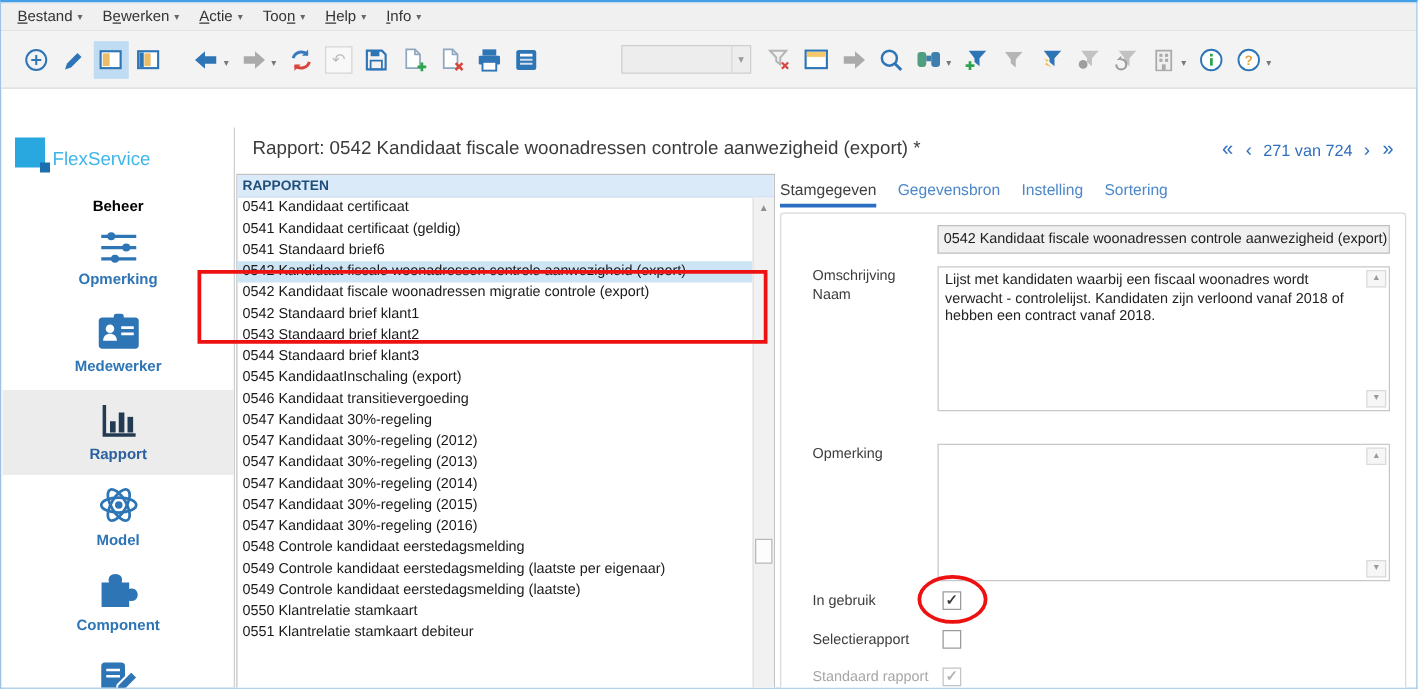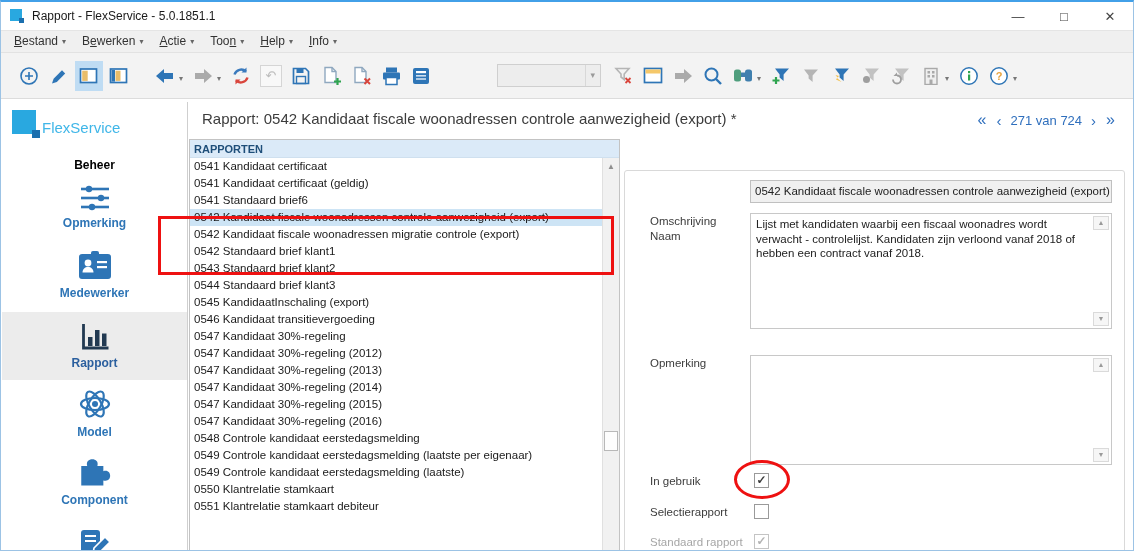--- a/index.html
+++ b/index.html
@@ -81,32 +81,20 @@
   .cb-row.disabled .checkbox { border-color:#c4c4c4; color:#b3b3b3; }
   
   .anno-rect { position:absolute; left:157px; top:214px; width:456px; height:59px; border:3px solid #ee1111; pointer-events:none; z-index:50; }
   .anno-ellipse { position:absolute; left:733px; top:458px; width:56px; height:39px; border:3px solid #ee1111; border-radius:50%; pointer-events:none; z-index:50; }
 </style>
 </head>
 <body>
 
 <div class="window">
 
-  <div class="titlebar">
-    <span class="app-icon">
-        <span class="big"></span>
-        <span class="small"></span>
-      </span>
-    <span class="title-text">Rapport - FlexService - 5.0.1851.1</span>
-    <span class="win-controls">
-      <span class="win-btn">—</span>
-      <span class="win-btn">□</span>
-      <span class="win-btn">✕</span>
-    </span>
-  </div>
 
   <div class="menubar">
       <div class="menu-item"><u>B</u>estand<span class="mcaret">▾</span></div>
       <div class="menu-item">B<u>e</u>werken<span class="mcaret">▾</span></div>
       <div class="menu-item"><u>A</u>ctie<span class="mcaret">▾</span></div>
       <div class="menu-item">Too<u>n</u><span class="mcaret">▾</span></div>
       <div class="menu-item"><u>H</u>elp<span class="mcaret">▾</span></div>
       <div class="menu-item"><u>I</u>nfo<span class="mcaret">▾</span></div>
     </div>
 
@@ -399,20 +387,26 @@
             <div class="list-row">0549 Controle kandidaat eerstedagsmelding (laatste)</div>
             <div class="list-row">0550 Klantrelatie stamkaart</div>
             <div class="list-row">0551 Klantrelatie stamkaart debiteur</div>
           </div>
         <div class="list-scrollbar">
           <div class="sb-up">▲</div>
           <div class="sb-thumb"></div>
         </div>
       </div>
 
+      <div class="tab-bar">
+          <div class="tab active">Stamgegeven</div>
+          <div class="tab">Gegevensbron</div>
+          <div class="tab">Instelling</div>
+          <div class="tab">Sortering</div>
+        </div>
 
       <div class="content-box">
         <div class="fld-label" style="top:15px;margin-top:44px;">Naam</div>
         <div class="naam-input">0542 Kandidaat fiscale woonadressen controle aanwezigheid (export)</div>
 
         <div class="fld-label" style="top:44px;">Omschrijving</div>
         <div class="txtarea ta-omschrijving">
           <span>Lijst met kandidaten waarbij een fiscaal woonadres wordt verwacht - controlelijst. Kandidaten zijn verloond vanaf 2018 of hebben een contract vanaf 2018.</span>
           <span class="ta-arrow up">▲</span>
           <span class="ta-arrow down">▼</span>

